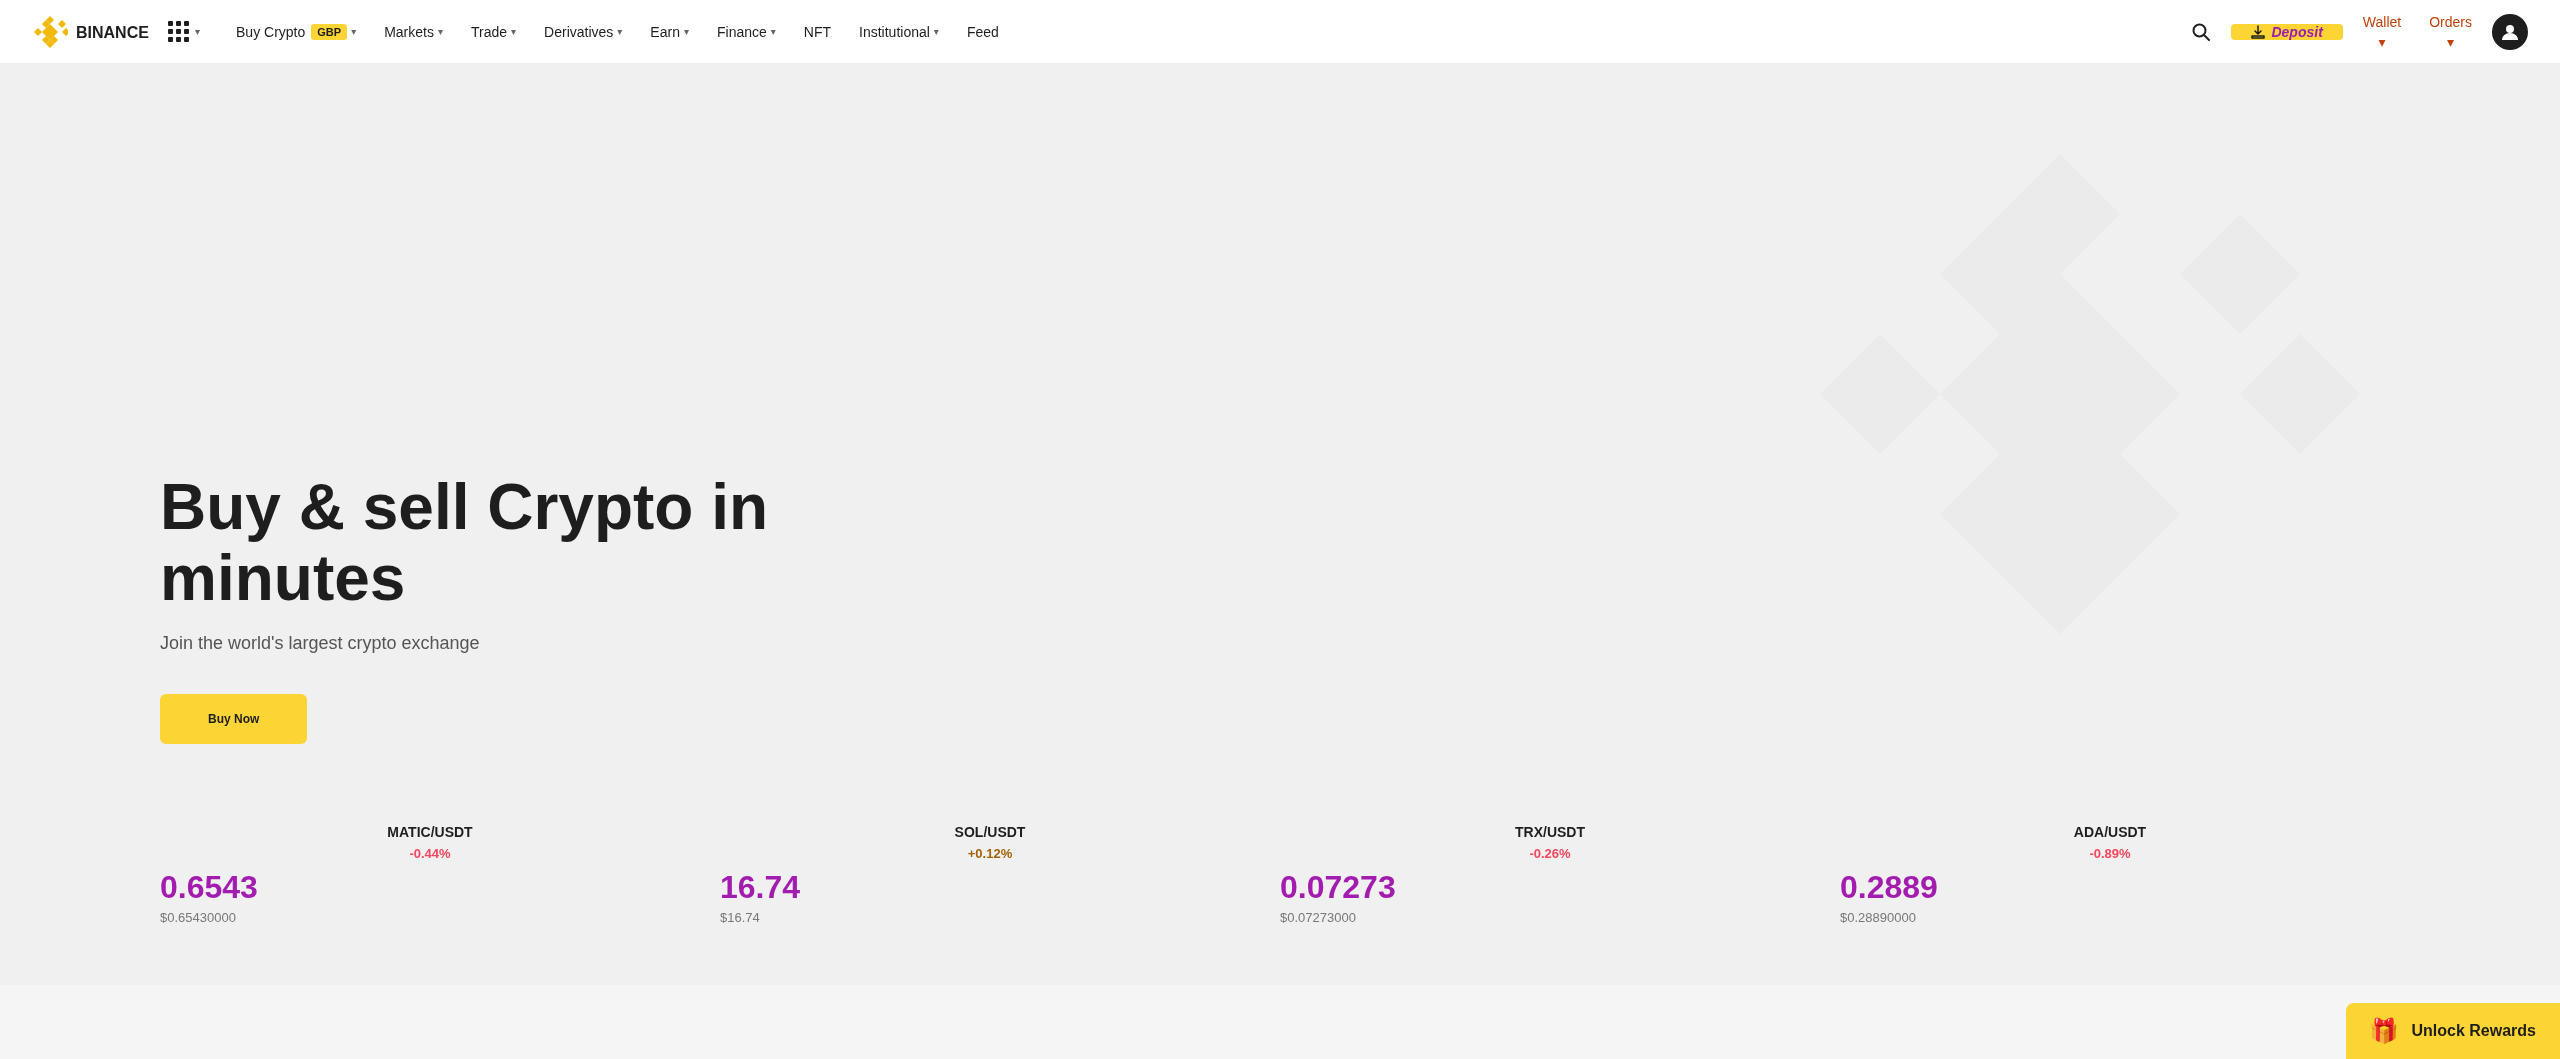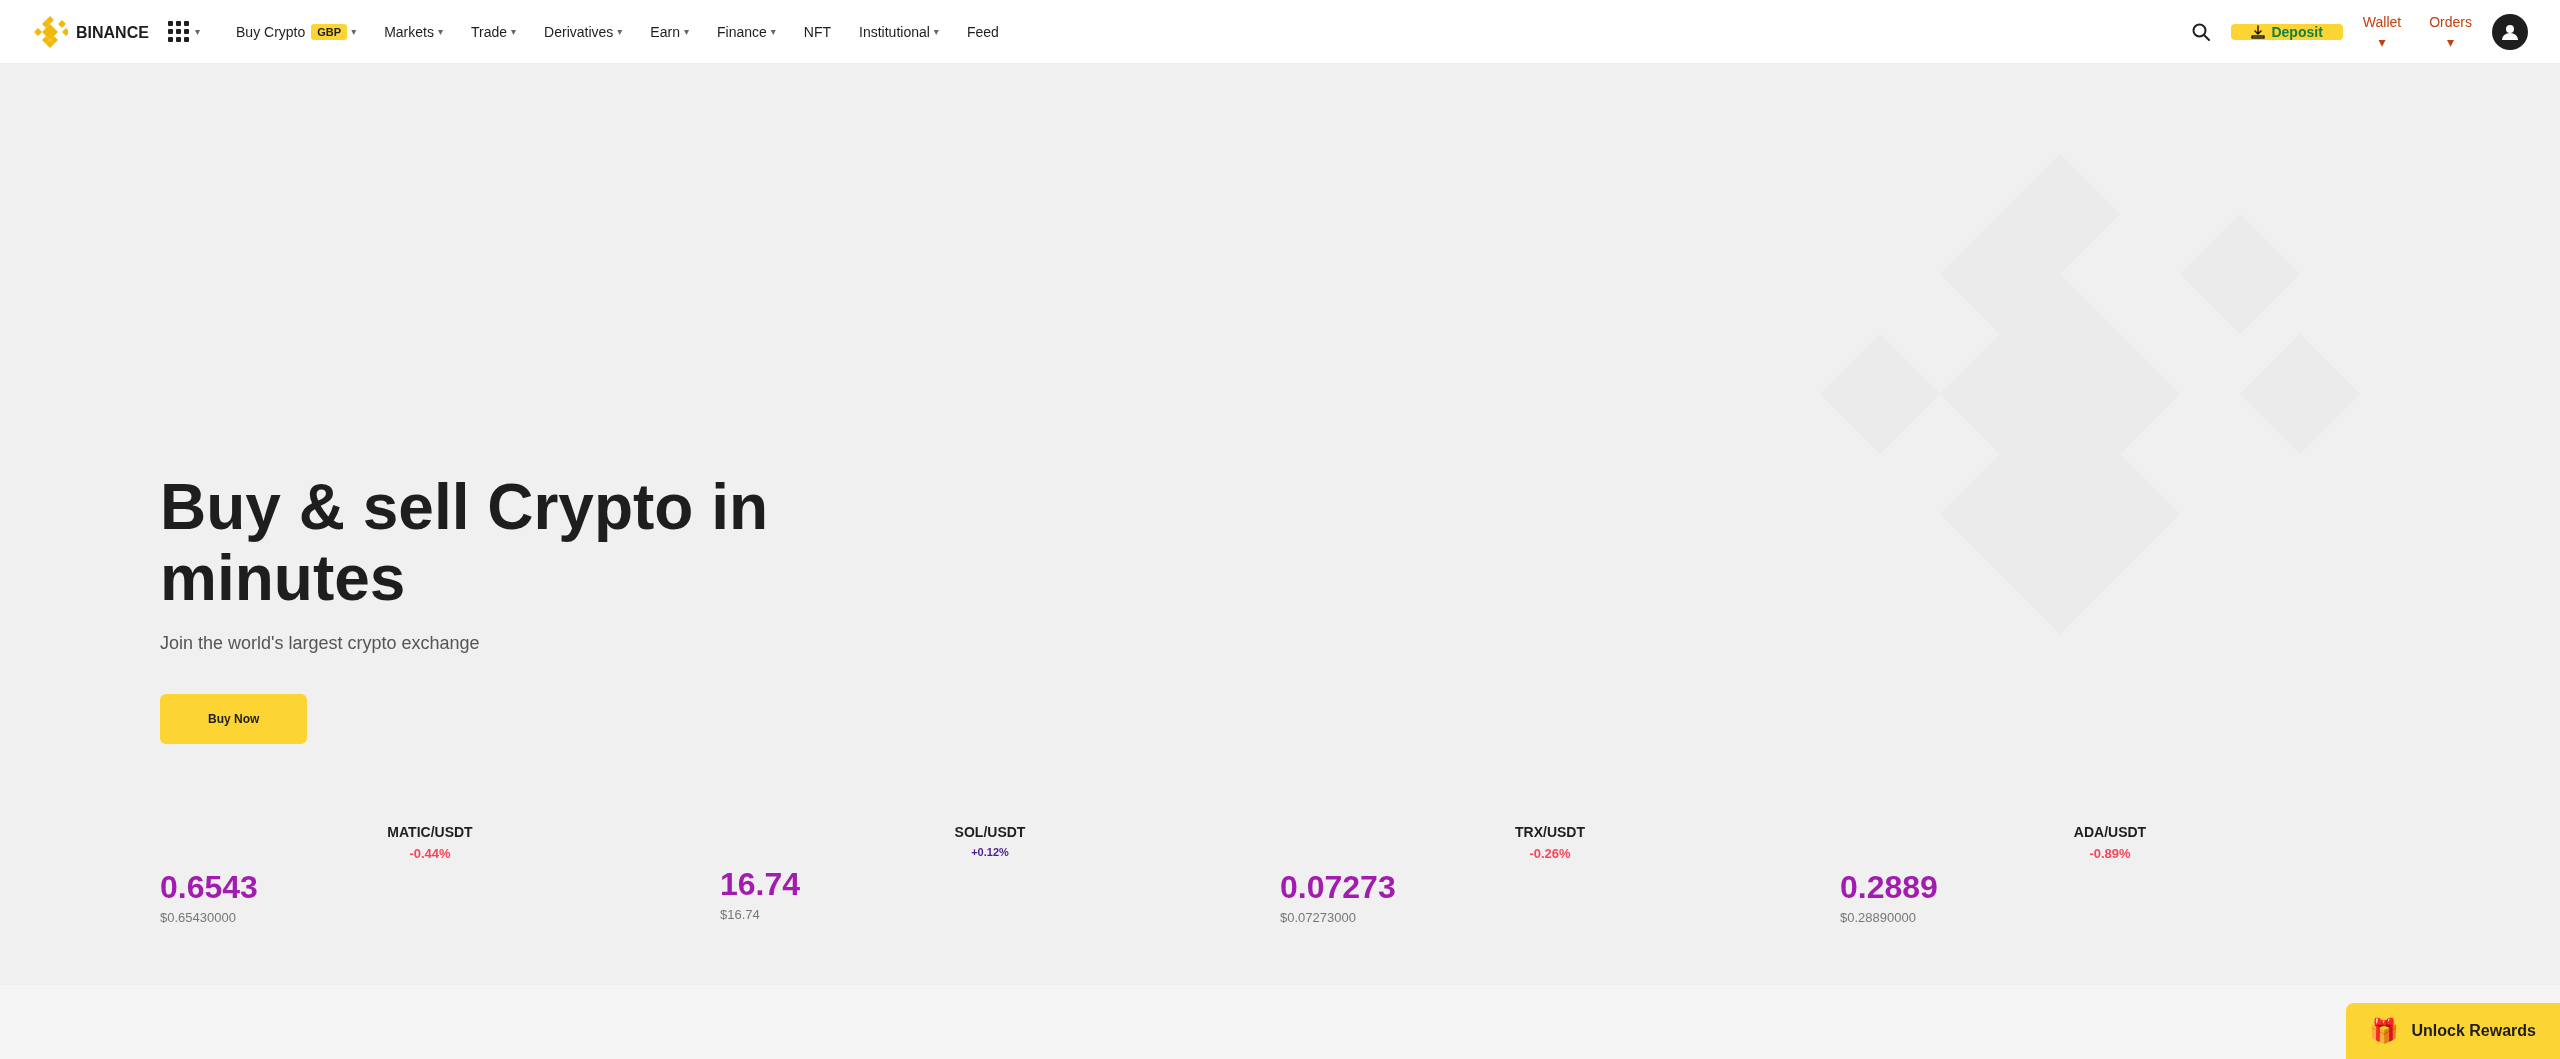--- a/index.html
+++ b/index.html
@@ -87,28 +87,29 @@
       align-items: center;
       justify-content: center;
       cursor: pointer;
       border-radius: 4px;
     }
     .deposit-btn {
       display: flex;
       align-items: center;
       gap: 6px;
       background: #FCD535;
-      color: #15803d;
+      color: #a21caf;
       border: none;
       padding: 0 20px;
       font-size: 14px;
       font-weight: 700;
       border-radius: 4px;
       cursor: pointer;
       white-space: nowrap;
+      font-style: italic;
     }
     .wallet-btn, .orders-btn {
       display: flex;
       align-items: center;
       gap: 4px;
       font-size: 14px;
       font-weight: 400;
       color: #c2410c;
       cursor: pointer;
       padding: 8px 8px;
@@ -189,21 +190,21 @@
     .ticker-pair {
       font-size: 14px;
       font-weight: 600;
       color: #1e1e1e;
       margin-bottom: 8px;
       display: flex;
       align-items: center;
       gap: 6px;
       flex-direction: column;
     }
-    .ticker-change-pos { color: #4c1d95; font-size: 11px; }
+    .ticker-change-pos { color: #a16207; font-size: 13px; }
     .ticker-change-neg { color: #f6465d; font-size: 13px; }
     .ticker-price {
       font-size: 32px;
       font-weight: 700;
       color: #a21caf;
       margin-bottom: 4px;
     }
     .ticker-usd {
       font-size: 13px;
       color: #777;

